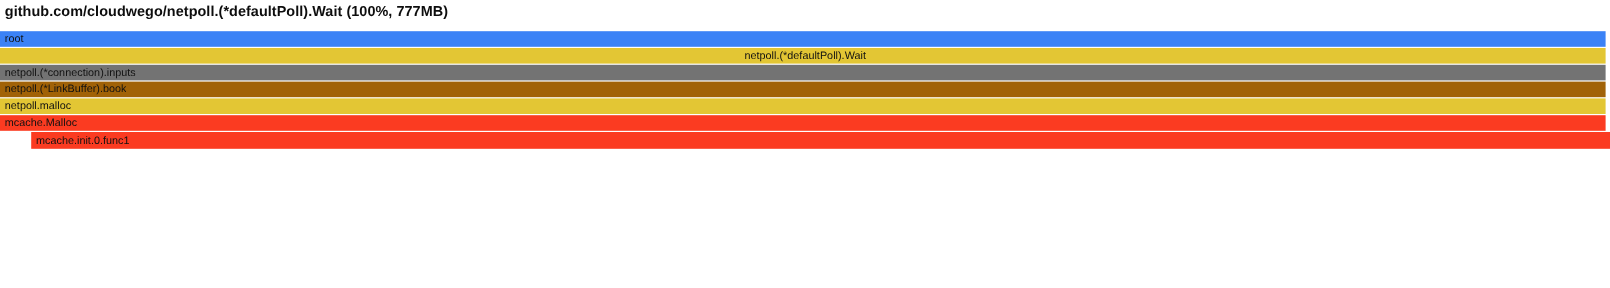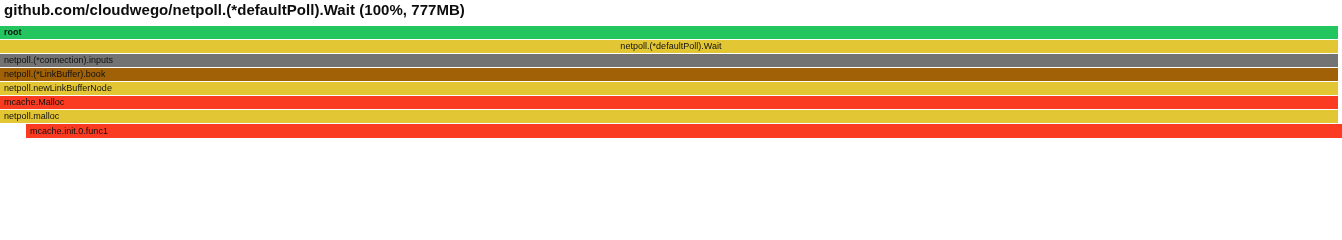--- a/index.html
+++ b/index.html
@@ -22,21 +22,21 @@
     background: #ffffff;
     box-sizing: border-box;
   }
 
   .fg-title {
     position: absolute;
     left: 4px;
     top: 3px;
     height: 13px;
     line-height: 13px;
-    font-size: 15px;
+    font-size: 12px;
     font-weight: bold;
     color: #0d0d0d;
     letter-spacing: 0.05px;
     white-space: nowrap;
   }
 
   .fg-stack {
     position: absolute;
     left: 0px;
     top: 26px;
@@ -73,39 +73,36 @@
   }
 </style>
 </head>
 <body>
 
 <div class="flamegraph-root">
 
   <div class="fg-title">github.com/cloudwego/netpoll.(*defaultPoll).Wait (100%, 777MB)</div>
 
   <div class="fg-stack">
-      <div class="fg-frame" style="background: #22c55e; width: 100%; font-weight: bold;">
+      <div class="fg-frame" style="background: #3b82f6; width: 100%;">
         <span class="fg-frame-label">root</span>
       </div>
       <div class="fg-frame" style="background: rgb(227, 198, 52); width: 100%; justify-content: center;">
         <span class="fg-frame-label">netpoll.(*defaultPoll).Wait</span>
       </div>
       <div class="fg-frame" style="background: #737373; width: 100%;">
         <span class="fg-frame-label">netpoll.(*connection).inputs</span>
       </div>
       <div class="fg-frame" style="background: #a16207; width: 100%;">
         <span class="fg-frame-label">netpoll.(*LinkBuffer).book</span>
       </div>
       <div class="fg-frame" style="background: rgb(227, 198, 52); width: 100%;">
-        <span class="fg-frame-label">netpoll.newLinkBufferNode</span>
+        <span class="fg-frame-label">netpoll.malloc</span>
       </div>
       <div class="fg-frame" style="background: rgb(251, 59, 33); width: 100%;">
         <span class="fg-frame-label">mcache.Malloc</span>
-      </div>
-      <div class="fg-frame" style="background: rgb(227, 198, 52); width: 100%;">
-        <span class="fg-frame-label">netpoll.malloc</span>
       </div>
       <div class="fg-frame" style="background: rgb(251, 59, 33); width: 100%;">
         <span class="fg-frame-label">mcache.init.0.func1</span>
       </div>
     </div>
 
 </div>
 
 </body></html>

